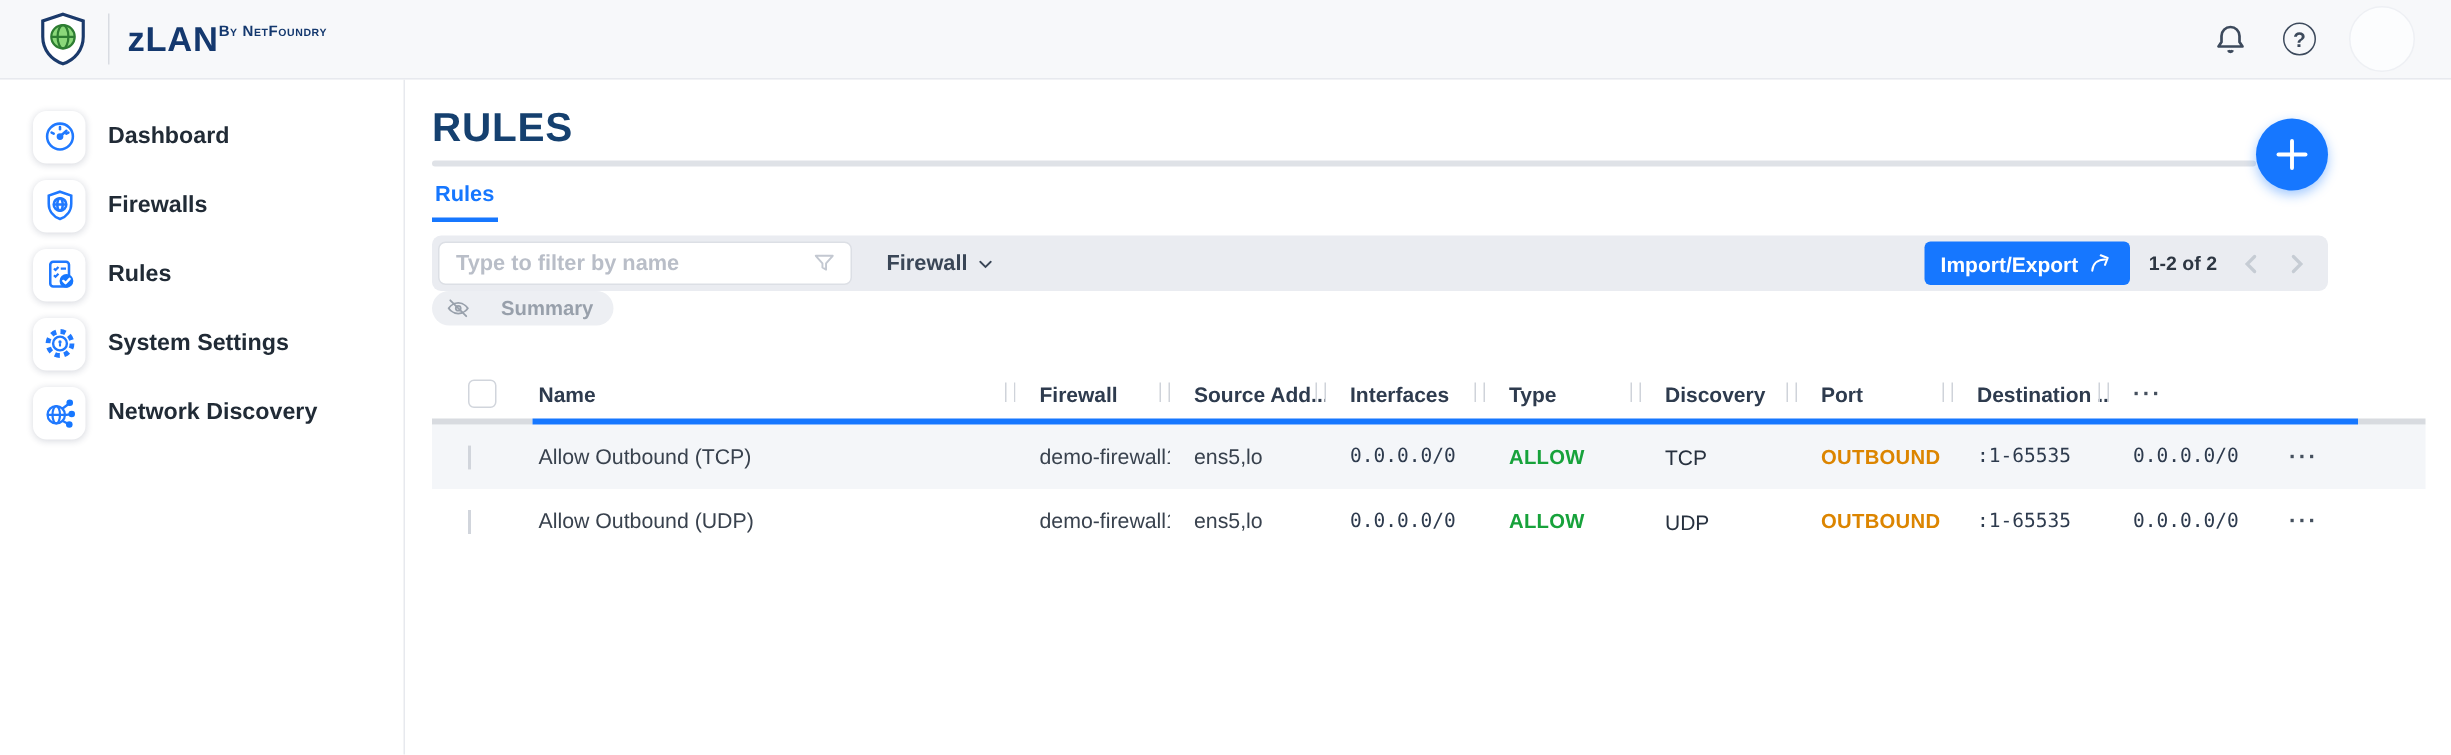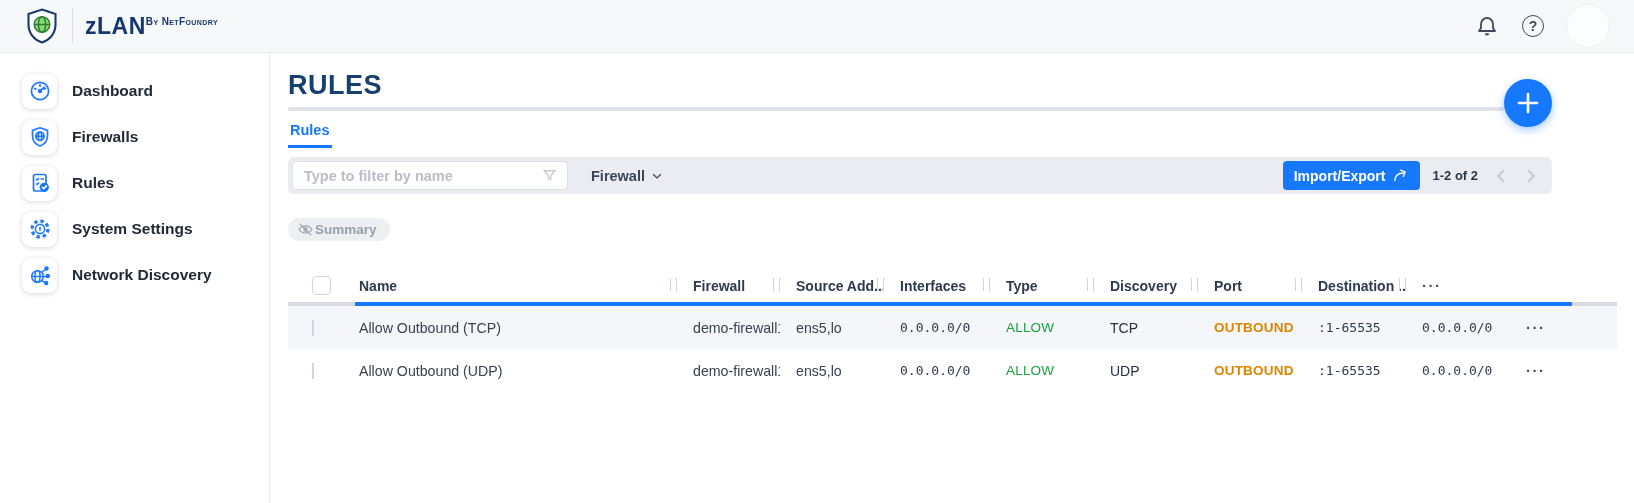--- a/index.html
+++ b/index.html
@@ -36,40 +36,40 @@
   .filter-box { width:276px; height:29px; background:#fff; border:1px solid #dcdfe5; border-radius:5px; display:flex; align-items:center; margin-left:0; }
   .filter-box input { flex:1; border:none; outline:none; background:transparent; font-family:"Liberation Sans",sans-serif; font-size:14.5px; color:#3a4657; padding:0 6px 0 11px; }
   .filter-box input::placeholder { color:#b9bec8; font-weight:600; }
   .funnel { margin-right:9px; display:flex; }
   .fw-dropdown { margin-left:23px; display:flex; align-items:center; gap:6px; font-size:14.5px; font-weight:600; color:#3a4657; cursor:pointer; }
   .toolbar-spacer { flex:1; }
   .imp-exp { height:29px; background:#1677ff; border:none; border-radius:4px; color:#fff; font-family:"Liberation Sans",sans-serif; font-size:14px; font-weight:700; display:flex; align-items:center; gap:7px; padding:0 11px; cursor:pointer; }
   .page-count { margin:0 8px 0 12px; font-size:13px; font-weight:700; color:#2d3642; }
   .pg-btn { width:30px; height:30px; display:flex; align-items:center; justify-content:center; cursor:pointer; }
 
-  .chip { margin-top:24px; display:inline-flex; align-items:center; gap:1px; background:#edeff3; border-radius:12px; padding:3px 13px 3px 9px; font-size:13.5px; font-weight:600; color:#98a0ab; }
+  .chip { margin-top:0; display:inline-flex; align-items:center; gap:20px; background:#edeff3; border-radius:12px; padding:3px 13px 3px 9px; font-size:13.5px; font-weight:600; color:#98a0ab; }
 
   
   .tbl { position:relative; margin-top:27px; width:1329px; }
   .grid-row { display:grid; grid-template-columns:55px 334px 103px 104px 106px 104px 104px 104px 104px 104px 107px; align-items:center; }
   .thead { height:33px; }
   .th { position:relative; height:33px; display:flex; align-items:center; padding-left:16px; font-size:14px; font-weight:700; color:#2e3b4e; white-space:nowrap; overflow:hidden; }
   .th.resz::after { content:""; position:absolute; right:0; top:9px; height:13px; width:5px; border-left:1px solid #cfd3da; border-right:1px solid #cfd3da; }
   .scroll-ind { position:relative; height:4px; width:1329px; }
   .scroll-ind .seg { position:absolute; top:0; height:4px; }
   .seg-l { left:0; width:67px; background:#d8dbe0; }
   .seg-m { left:67px; width:1217px; background:#1677ff; }
   .seg-r { left:1284px; width:45px; background:#d8dbe0; }
   .row { height:43px; }
   .row.alt { background:#f4f6f9; }
   .cell { padding-left:16px; font-size:14.2px; color:#39424e; white-space:nowrap; overflow:hidden; }
   .cb-cell { padding-left:24px; }
   .checkbox { width:19px; height:19px; border:1.5px solid #d1d5dc; border-radius:4px; background:#fff; cursor:pointer; }
   .mono { font-family:"DejaVu Sans Mono", monospace; font-size:13px; color:#2e3b4e; }
-  .allow { color:#17a23b; font-weight:400; font-size:13.5px; letter-spacing:.2px; }
+  .allow { color:#17a23b; font-weight:700; font-size:13.5px; letter-spacing:.2px; }
   .proto { color:#27313f; font-size:14px; font-weight:500; }
   .outbound { color:#dc8500; font-weight:700; font-size:13.5px; letter-spacing:.2px; }
   .dots { font-weight:900; font-size:15px; letter-spacing:1.5px; color:#45505e; cursor:pointer; line-height:1; }
   svg { display:block; }
 </style>
 </head>
 <body>
 
 <header class="topbar">
   <div class="brand">

